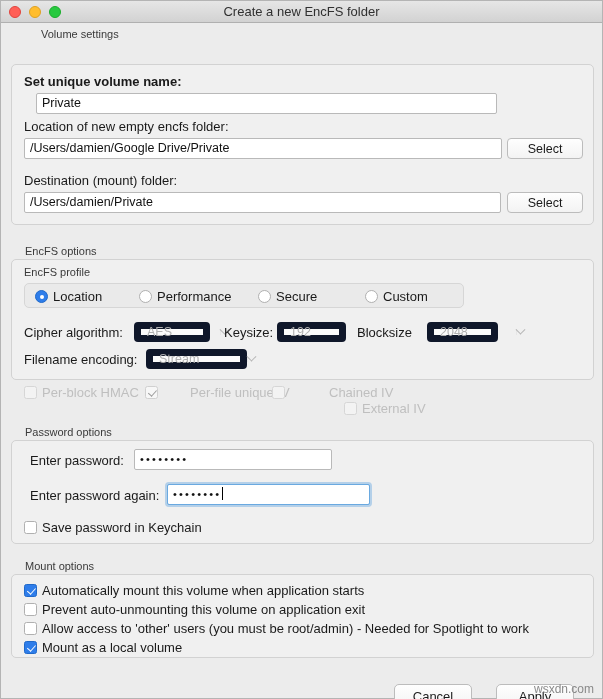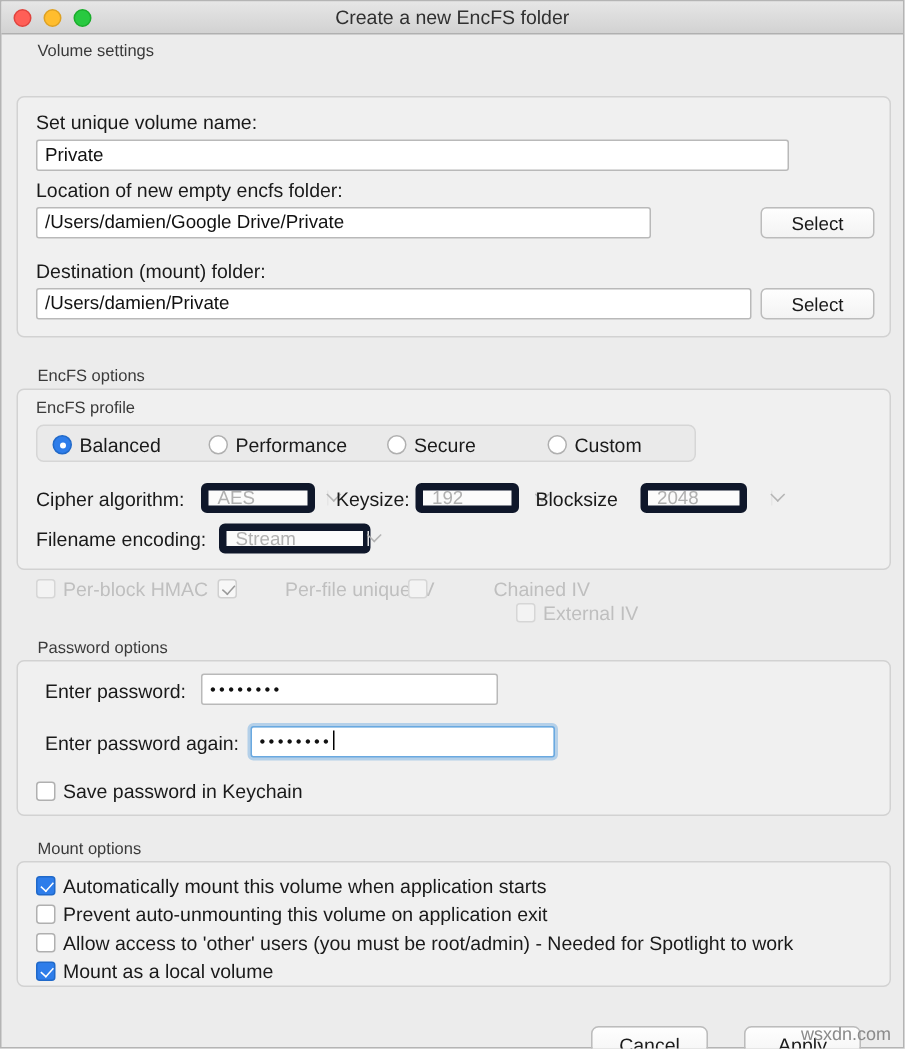--- a/index.html
+++ b/index.html
@@ -27,21 +27,21 @@
   .lights { display: flex; gap: 8px; padding-left: 8px; }
   .light { width: 12px; height: 12px; border-radius: 50%; }
   .light.red    { background: #ff5f57; border: 1px solid #e0443e; }
   .light.yellow { background: #ffbd2e; border: 1px solid #dea123; }
   .light.green  { background: #28c940; border: 1px solid #1aad2b; }
   .title {
     position: absolute; left: 0; right: 0; text-align: center;
     font-size: 13px; color: #303030; line-height: 22px;
   }
   
-  .body { flex: 1; position: relative; padding: 0 10px; }
+  .body { flex: 1; position: relative; padding: 0 26px; }
   .section-label {
     font-size: 11px; color: #3a3a3a;
     padding: 5px 0 3px 14px;
   }
   .group {
     background: #f0f0f0;
     border: 1px solid #d2d2d2;
     border-radius: 5px;
   }
   .inner-group {
@@ -114,21 +114,21 @@
   .cb.dim { background: #f3f3f3; border-color: #d6d6d6; }
   .cb.dim.on { background: #f7f7f7; border-color: #d0d0d0; }
   .cb.dim.on::after { border-color: #9a9a9a; }
   .cb-label { font-size: 13px; color: #1a1a1a; margin-left: 5px; }
   .cb-label.dim { color: #bfbfbf; }
   .cb-row { display: flex; align-items: center; }
   
   .sel {
     display: inline-flex; align-items: center;
     background: #fbfbfb;
-    border: 5px solid #0f172a;
+    border: 7px solid #0f172a;
     border-radius: 4px;
     height: 20px;
     position: relative;
     gap: 48px;
   }
   .sel .val {
     font-size: 12.5px; color: #b0b0b0; padding-left: 6px;
     flex: 1; white-space: nowrap;
   }
   .sel .arrow {
@@ -158,40 +158,40 @@
       <div class="light yellow"></div>
       <div class="light green"></div>
     </div>
     <div class="title">Create a new EncFS folder</div>
   </div>
 
   <div class="body">
 
     <div class="section-label">Volume settings</div>
     <div class="group abs" style="left:10px; top:41px; width:583px; height:161px;">
-      <div class="field-label abs" style="left:12px; top:9px;">Set unique volume name:</div>
-      <div class="text-input abs" style="left:12px; top:28px; width:502px;">Private</div>
+      <div class="field-label abs" style="left:12px; top:9px;font-weight:bold;">Set unique volume name:</div>
+      <div class="text-input abs" style="left:24px; top:28px; width:461px;">Private</div>
 
       <div class="field-label abs" style="left:12px; top:54px;">Location of new empty encfs folder:</div>
-      <div class="text-input abs" style="left:12px; top:73px; width:410px;">/Users/damien/Google Drive/Private</div>
+      <div class="text-input abs" style="left:12px; top:73px; width:478px;">/Users/damien/Google Drive/Private</div>
       <div class="btn abs" style="left:495px; top:73px; width:76px;">Select</div>
 
       <div class="field-label abs" style="left:12px; top:108px;">Destination (mount) folder:</div>
       <div class="text-input abs" style="left:12px; top:127px; width:477px;">/Users/damien/Private</div>
       <div class="btn abs" style="left:495px; top:127px; width:76px;">Select</div>
     </div>
 
     <div class="section-label abs" style="left:10px; top:217px;">EncFS options</div>
     <div class="group abs" style="left:10px; top:236px; width:583px; height:121px;">
 
       <div class="field-label abs" style="left:12px; top:6px; font-size:11px; color:#3a3a3a;">EncFS profile</div>
       <div class="inner-group abs" style="left:12px; top:23px; width:440px; height:25px;">
         <div class="radio-row abs" style="left:10px; top:5px;">
           <div class="radio on"></div>
-          <span class="radio-label">Balanced</span>
+          <span class="radio-label">Location</span>
         </div>
         <div class="radio-row abs" style="left:114px; top:5px;">
           <div class="radio"></div>
           <span class="radio-label">Performance</span>
         </div>
         <div class="radio-row abs" style="left:233px; top:5px;">
           <div class="radio"></div>
           <span class="radio-label">Secure</span>
         </div>
         <div class="radio-row abs" style="left:340px; top:5px;">

